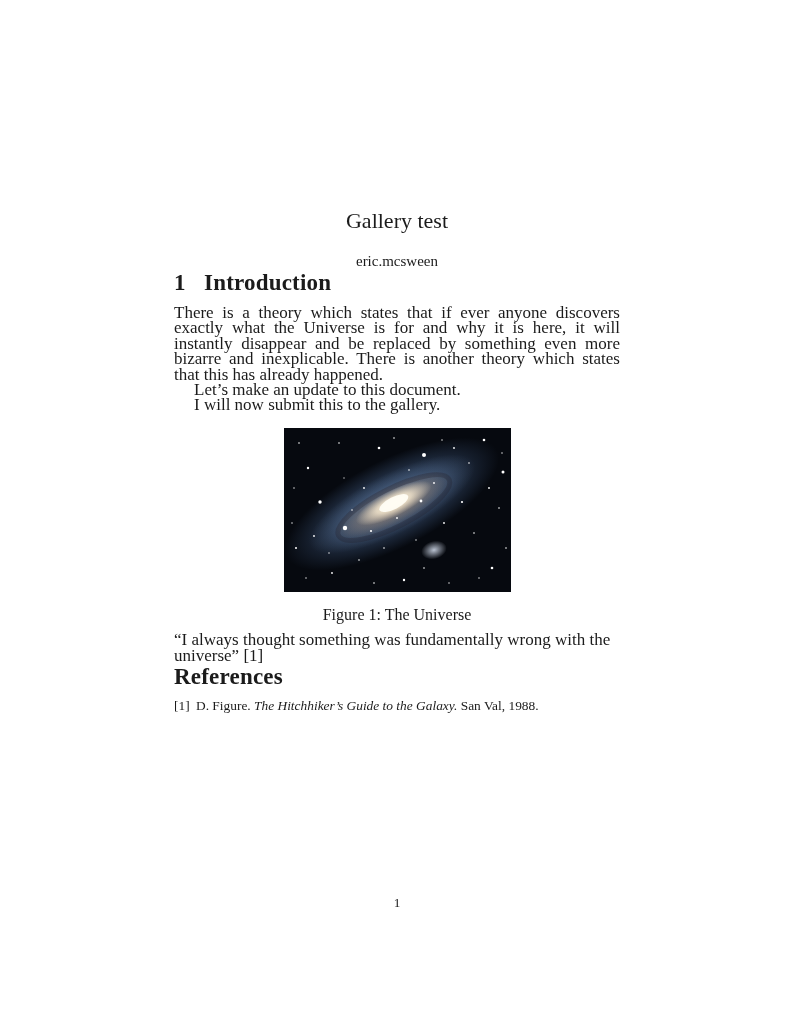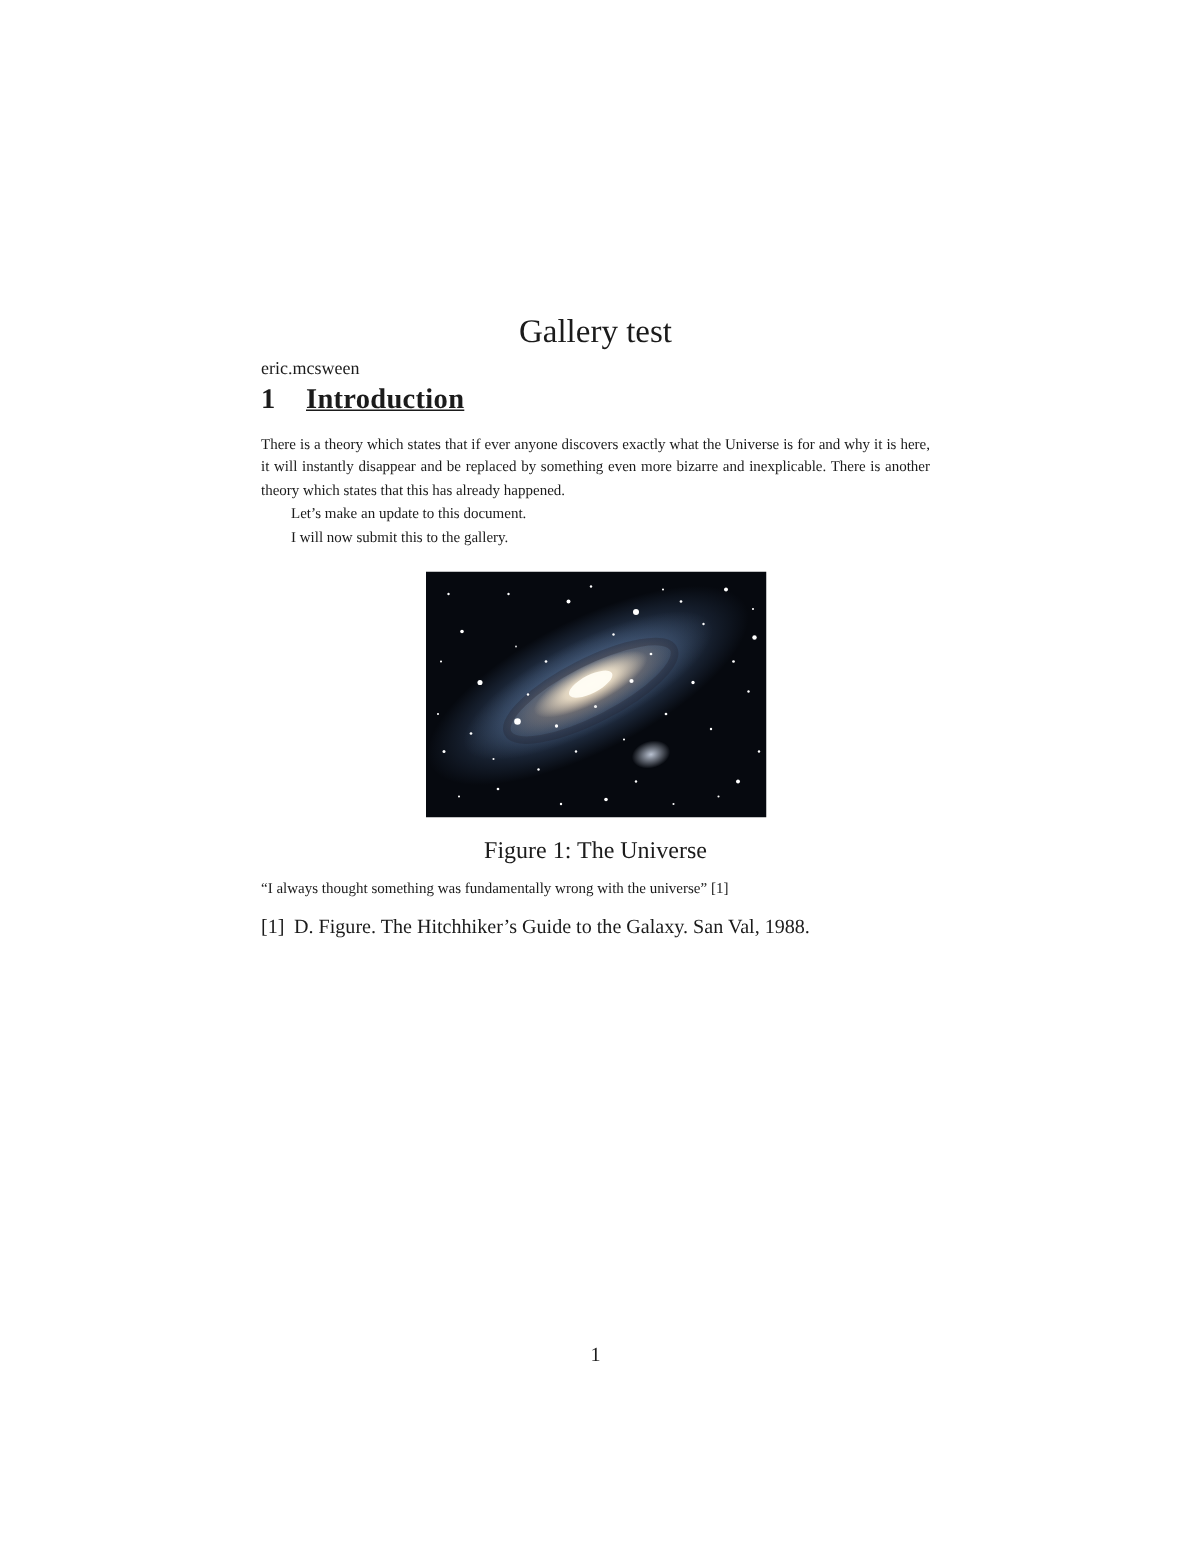--- a/index.html
+++ b/index.html
@@ -18,46 +18,45 @@
     width: 446px;
     top: 0;
   }
   .title {
     margin: 207px 0 0 0;
     font-size: 22px;
     line-height: 28px;
     text-align: center;
   }
   .author {
-    margin: 1px 0 0 0;
-    font-size: 12px;
+    margin: 17px 0 0 0;
+    font-size: 15px;
     line-height: 18px;
-    text-align: left;
+    text-align: center;
   }
   .date {
     margin: 13px 0 0 0;
     font-size: 15px;
     line-height: 18px;
     text-align: center;
   }
   h2.sec {
     margin: 0;
-    font-size: 19px;
+    font-size: 23px;
     line-height: 25px;
     font-weight: bold;
     letter-spacing: 0.2px;
-    text-decoration: underline;
   }
   h2.sec .secnum { display: inline-block; min-width: 30px; }
   .sec1 { margin-top: 34px; }
   .sec2 { margin-top: 37px; }
   .refs-heading { margin-top: 23px; }
   p.body {
     margin: 0;
-    font-size: 10px;
+    font-size: 17px;
     line-height: 15.4px;
   }
   p.first { margin-top: 10px; text-align: justify; }
   p.indent { text-indent: 20px; }
   p.quote { margin-top: 9px; line-height: 16px; }
   .figure {
     margin: 15px 0 0 0;
     text-align: center;
   }
   .figure svg {
@@ -73,21 +72,21 @@
     text-align: center;
   }
   .refentry {
     margin: 9px 0 0 0;
     font-size: 13.4px;
     line-height: 16px;
     display: flex;
   }
   .reflabel { flex: 0 0 22px; }
   .refbody { flex: 1; }
-  .it { }
+  .it { font-style: italic; }
   .pagenum {
     position: absolute;
     top: 895px;
     left: 0;
     right: 0;
     text-align: center;
     font-size: 13.4px;
   }
 </style>
 </head>
@@ -192,20 +191,21 @@
           <circle cx="87" cy="103" r="1.1"></circle>
         </g>
       </svg>
     </div>
 
     <div class="caption">Figure 1: The Universe</div>
 
 
     <p class="body quote">“I always thought something was fundamentally wrong with the universe” [1]</p>
 
+    <h2 class="sec refs-heading">References</h2>
 
     <div class="refentry">
       <span class="reflabel">[1]</span>
       <span class="refbody">
         <span>D. Figure.</span>
         <span class="it">The Hitchhiker’s Guide to the Galaxy.</span>
         <span>San Val, 1988.</span>
       </span>
     </div>
   </div>

